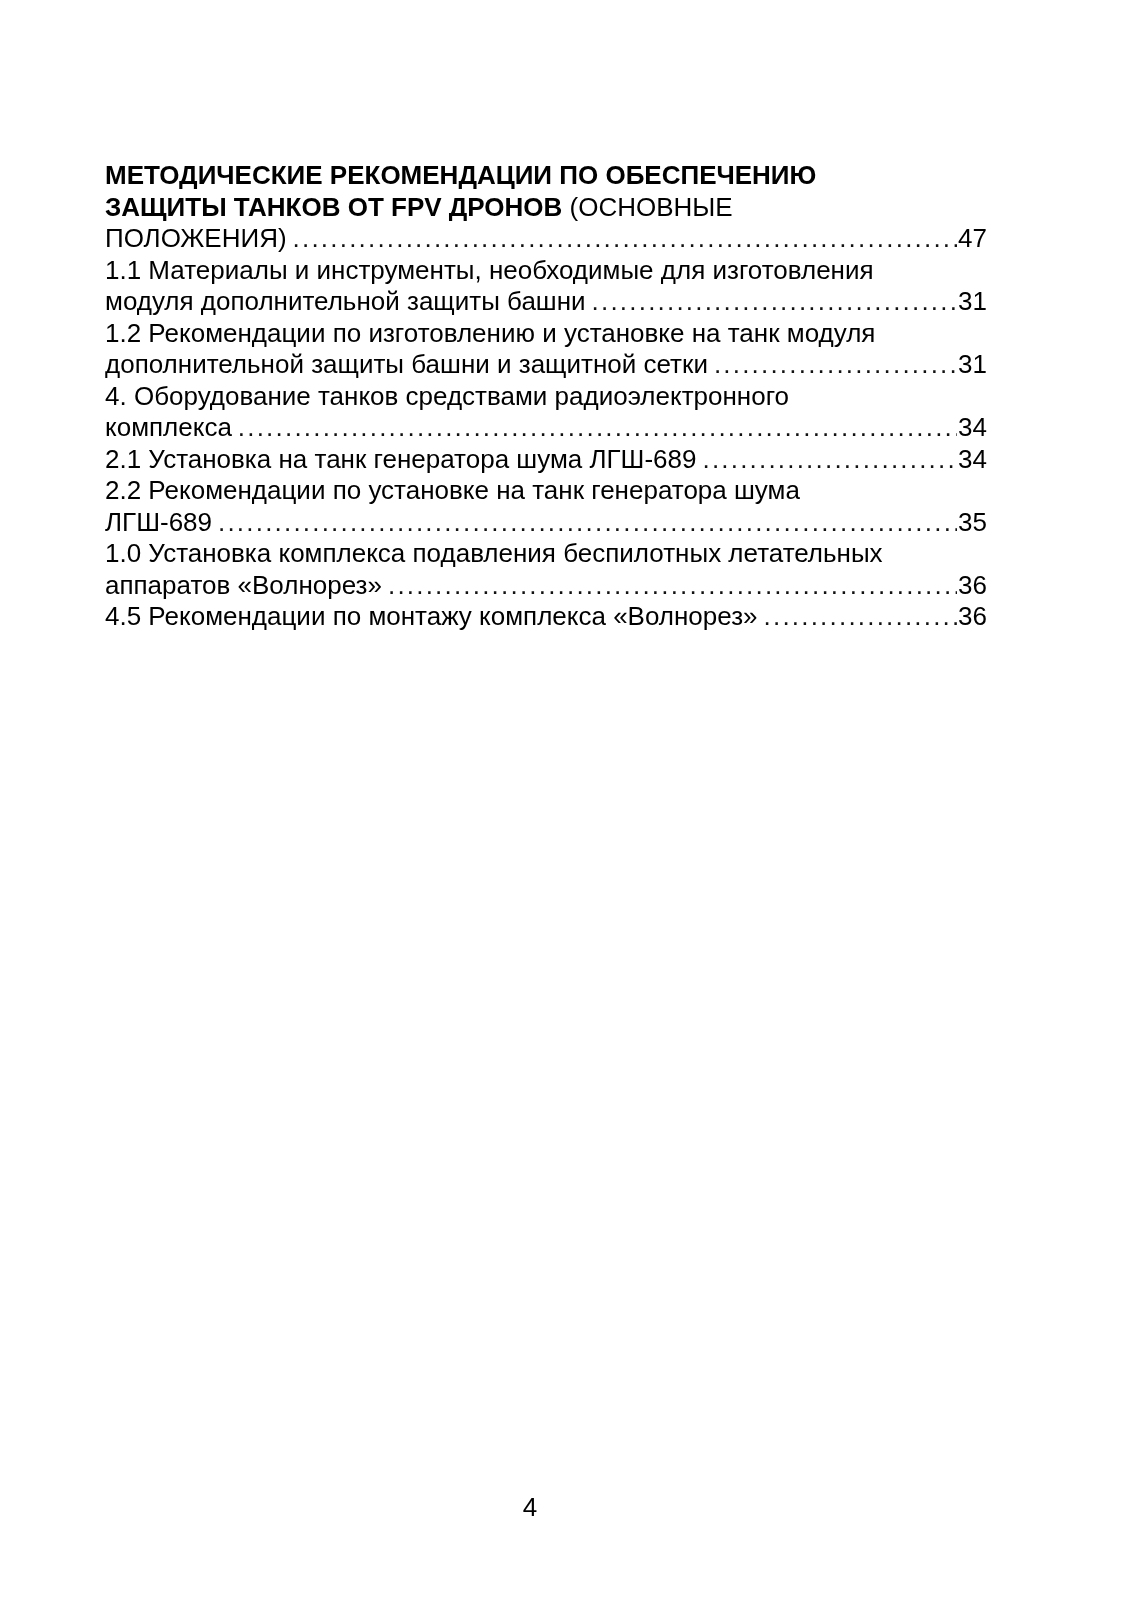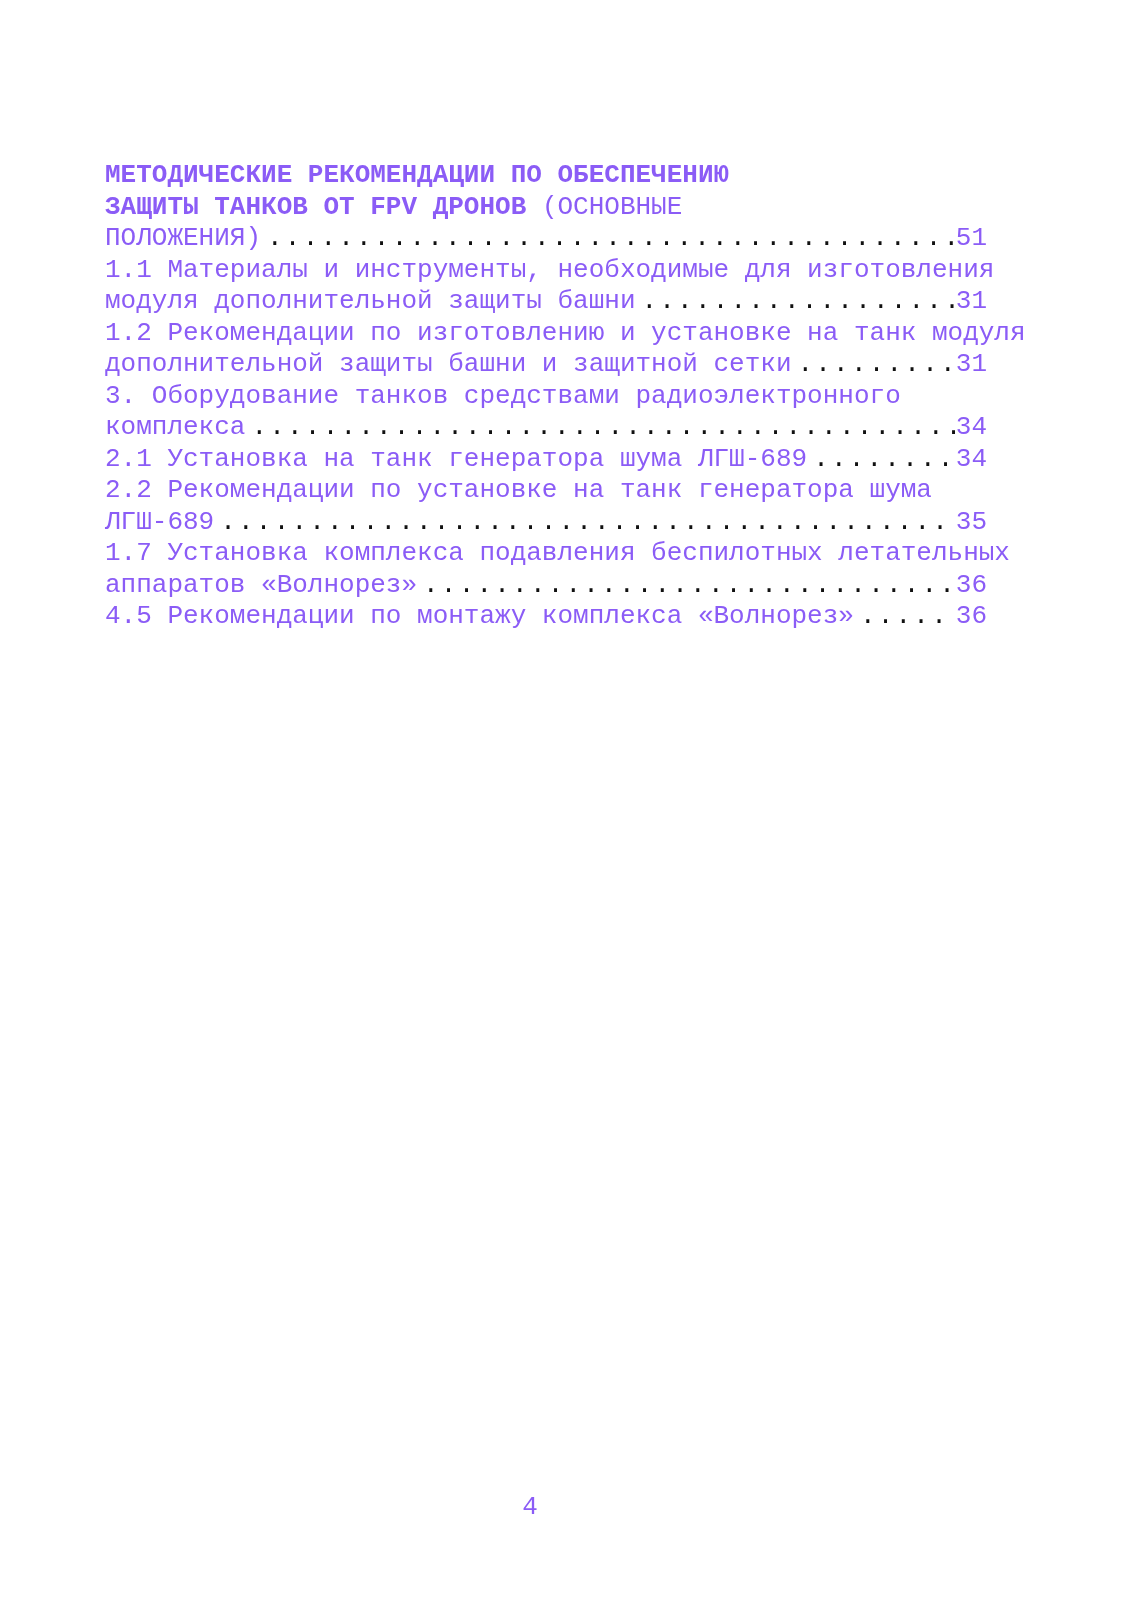--- a/index.html
+++ b/index.html
@@ -6,22 +6,22 @@
 
   html, body {
     background: #ffffff;
   }
 
   .page {
     position: relative;
     width: 1060px;
     height: 1614px;
     background: #ffffff;
-    font-family: Liberation Mono, monospace;
-    color: #8b5cf6;
+    font-family: Liberation Sans, sans-serif;
+    color: #000000;
     overflow: hidden;
   }
 
   .toc {
     position: absolute;
     left: 105px;
     top: 160px;
     width: 882px;
     font-size: 26px;
     line-height: 31.5px;
@@ -75,41 +75,41 @@
 <body>
 
 <div class="page">
   <div class="toc">
       <div class="toc-entry">
         <div class="toc-line"><span class="line-text"><span class="bold">МЕТОДИЧЕСКИЕ РЕКОМЕНДАЦИИ ПО ОБЕСПЕЧЕНИЮ</span></span></div>
         <div class="toc-line"><span class="line-text"><span class="bold">ЗАЩИТЫ ТАНКОВ ОТ FPV ДРОНОВ</span><span> (ОСНОВНЫЕ</span></span></div>
         <div class="toc-line toc-line-last">
           <span class="line-text"><span>ПОЛОЖЕНИЯ)</span></span>
           <span class="dots"></span>
-          <span class="page-ref">51</span>
+          <span class="page-ref">47</span>
         </div>
       </div>
       <div class="toc-entry">
         <div class="toc-line"><span class="line-text"><span>1.1 Материалы и инструменты, необходимые для изготовления</span></span></div>
         <div class="toc-line toc-line-last">
           <span class="line-text"><span>модуля дополнительной защиты башни</span></span>
           <span class="dots"></span>
           <span class="page-ref">31</span>
         </div>
       </div>
       <div class="toc-entry">
         <div class="toc-line"><span class="line-text"><span>1.2 Рекомендации по изготовлению и установке на танк модуля</span></span></div>
         <div class="toc-line toc-line-last">
           <span class="line-text"><span>дополнительной защиты башни и защитной сетки</span></span>
           <span class="dots"></span>
           <span class="page-ref">31</span>
         </div>
       </div>
       <div class="toc-entry">
-        <div class="toc-line"><span class="line-text"><span>3. Оборудование танков средствами радиоэлектронного</span></span></div>
+        <div class="toc-line"><span class="line-text"><span>4. Оборудование танков средствами радиоэлектронного</span></span></div>
         <div class="toc-line toc-line-last">
           <span class="line-text"><span>комплекса</span></span>
           <span class="dots"></span>
           <span class="page-ref">34</span>
         </div>
       </div>
       <div class="toc-entry">
         <div class="toc-line toc-line-last">
           <span class="line-text"><span>2.1 Установка на танк генератора шума ЛГШ-689</span></span>
           <span class="dots"></span>
@@ -118,21 +118,21 @@
       </div>
       <div class="toc-entry">
         <div class="toc-line"><span class="line-text"><span>2.2 Рекомендации по установке на танк генератора шума</span></span></div>
         <div class="toc-line toc-line-last">
           <span class="line-text"><span>ЛГШ-689</span></span>
           <span class="dots"></span>
           <span class="page-ref">35</span>
         </div>
       </div>
       <div class="toc-entry">
-        <div class="toc-line"><span class="line-text"><span>1.7 Установка комплекса подавления беспилотных летательных</span></span></div>
+        <div class="toc-line"><span class="line-text"><span>1.0 Установка комплекса подавления беспилотных летательных</span></span></div>
         <div class="toc-line toc-line-last">
           <span class="line-text"><span>аппаратов «Волнорез»</span></span>
           <span class="dots"></span>
           <span class="page-ref">36</span>
         </div>
       </div>
       <div class="toc-entry">
         <div class="toc-line toc-line-last">
           <span class="line-text"><span>4.5 Рекомендации по монтажу комплекса «Волнорез»</span></span>
           <span class="dots"></span>

